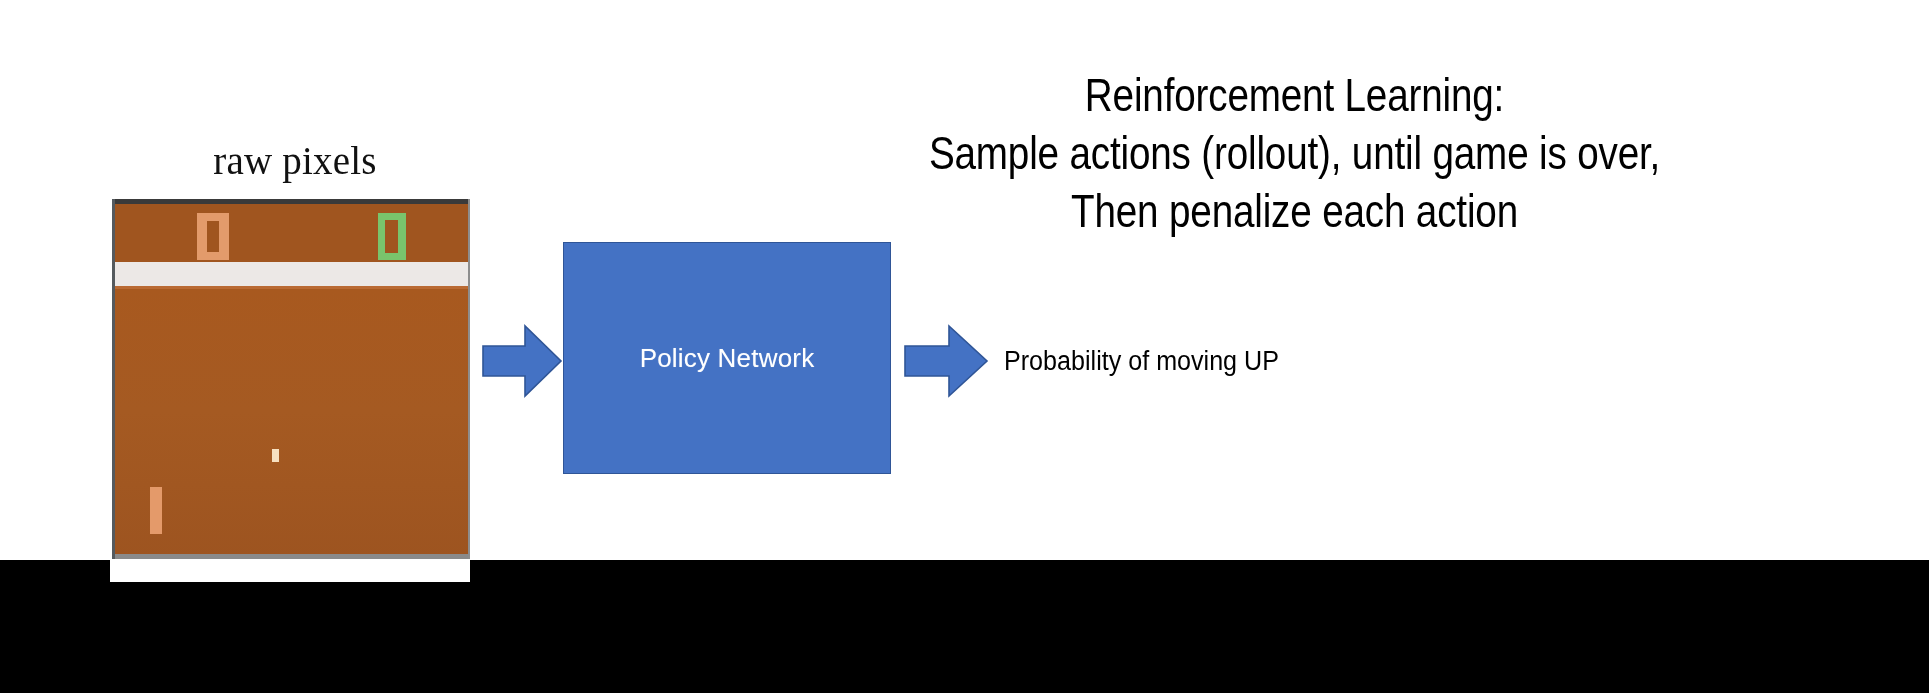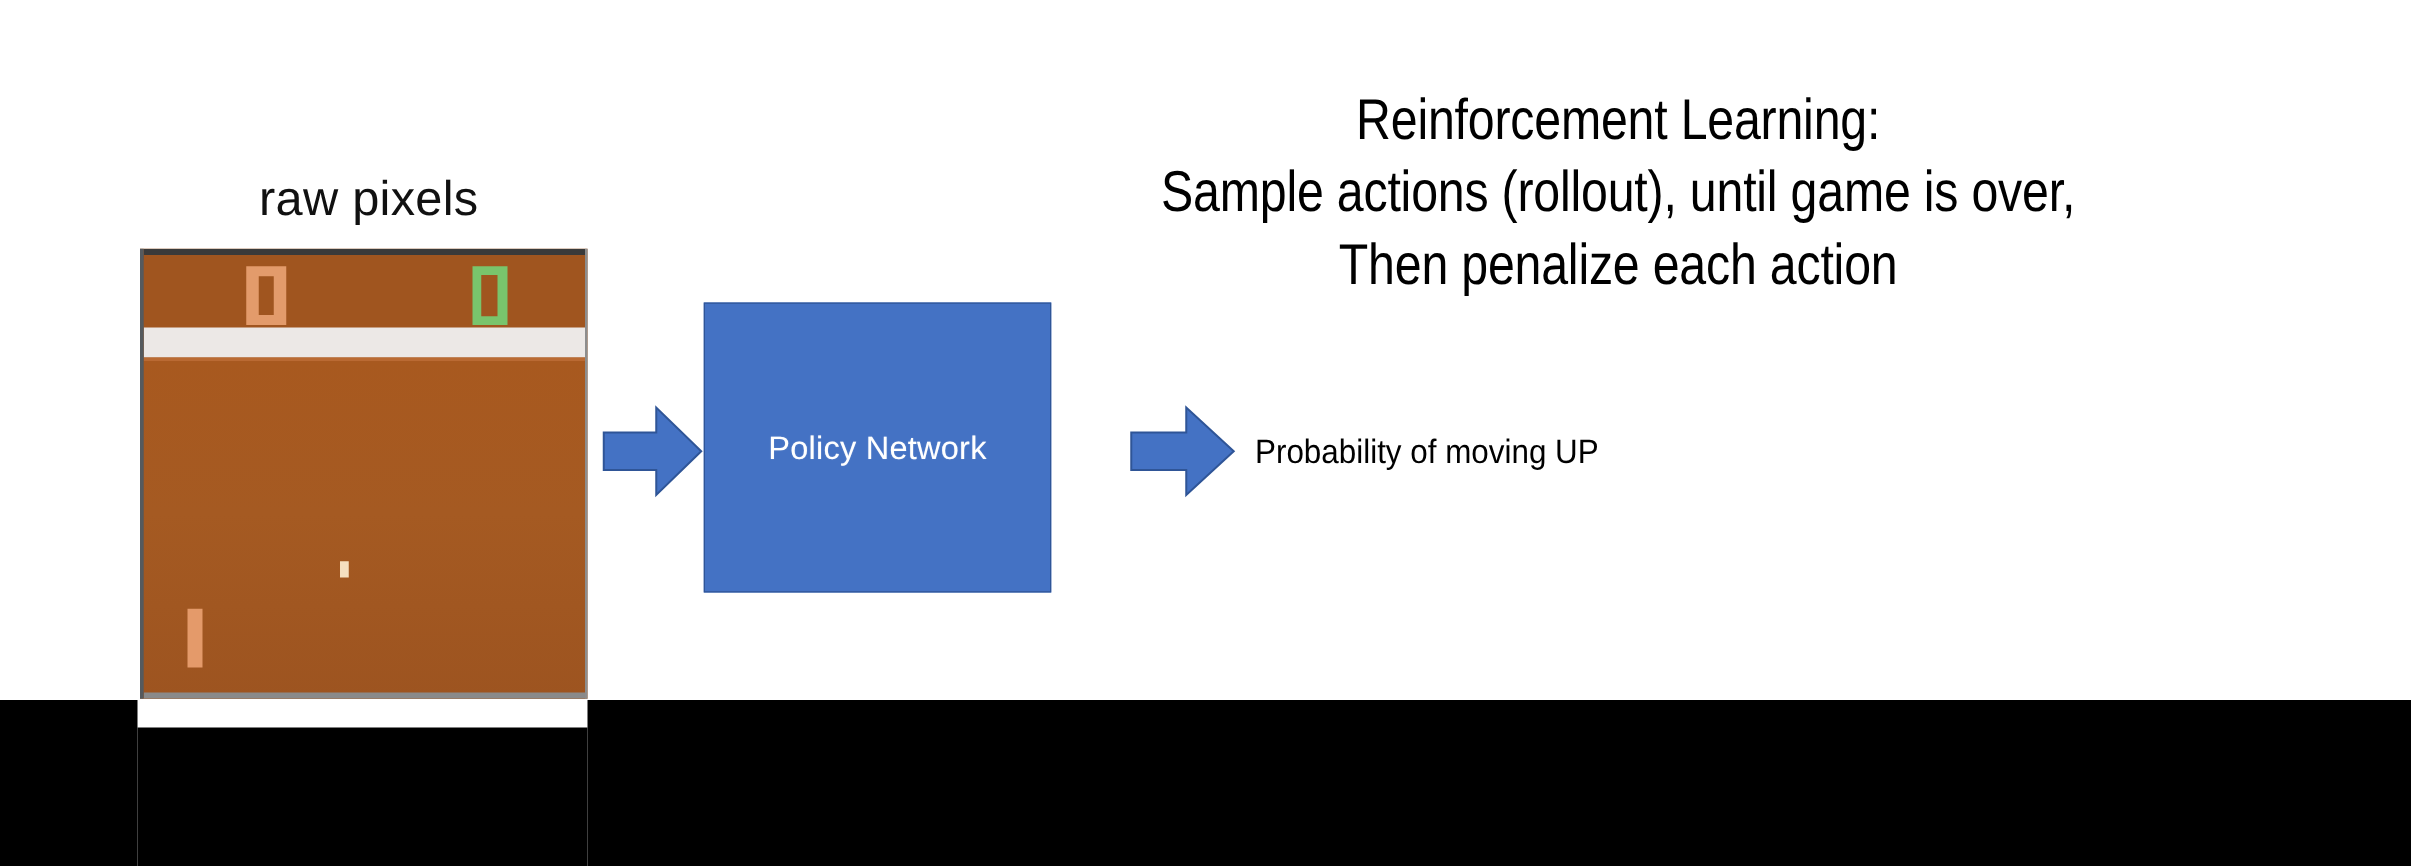--- a/index.html
+++ b/index.html
@@ -43,21 +43,21 @@
 
   
   #raw-pixels-label {
     position: absolute;
     left: 115px;
     top: 124px;
     width: 360px;
     text-align: center;
     font-size: 39px;
     color: #111111;
-    font-family: Liberation Sans, sans-serif;
+    font-family: Liberation Serif, serif;
     letter-spacing: 0.2px;
   }
 
   
   #pong-frame {
     position: absolute;
     left: 112px;
     top: 185px;
     width: 358px;
     height: 360px;
@@ -156,21 +156,21 @@
     position: absolute;
   }
   #arrow-in  { left: 481px; top: 306px; width: 82px; height: 82px; }
   #arrow-out { left: 903px; top: 306px; width: 86px; height: 82px; }
 
   
   #policy-network-box {
     position: absolute;
     left: 563px;
     top: 228px;
-    width: 278px;
+    width: 328px;
     height: 232px;
     background: #4472c4;
     border: 1px solid #2f5597;
     box-sizing: border-box;
     display: flex;
     align-items: center;
     justify-content: center;
   }
   #policy-network-label {
     color: #ffffff;

